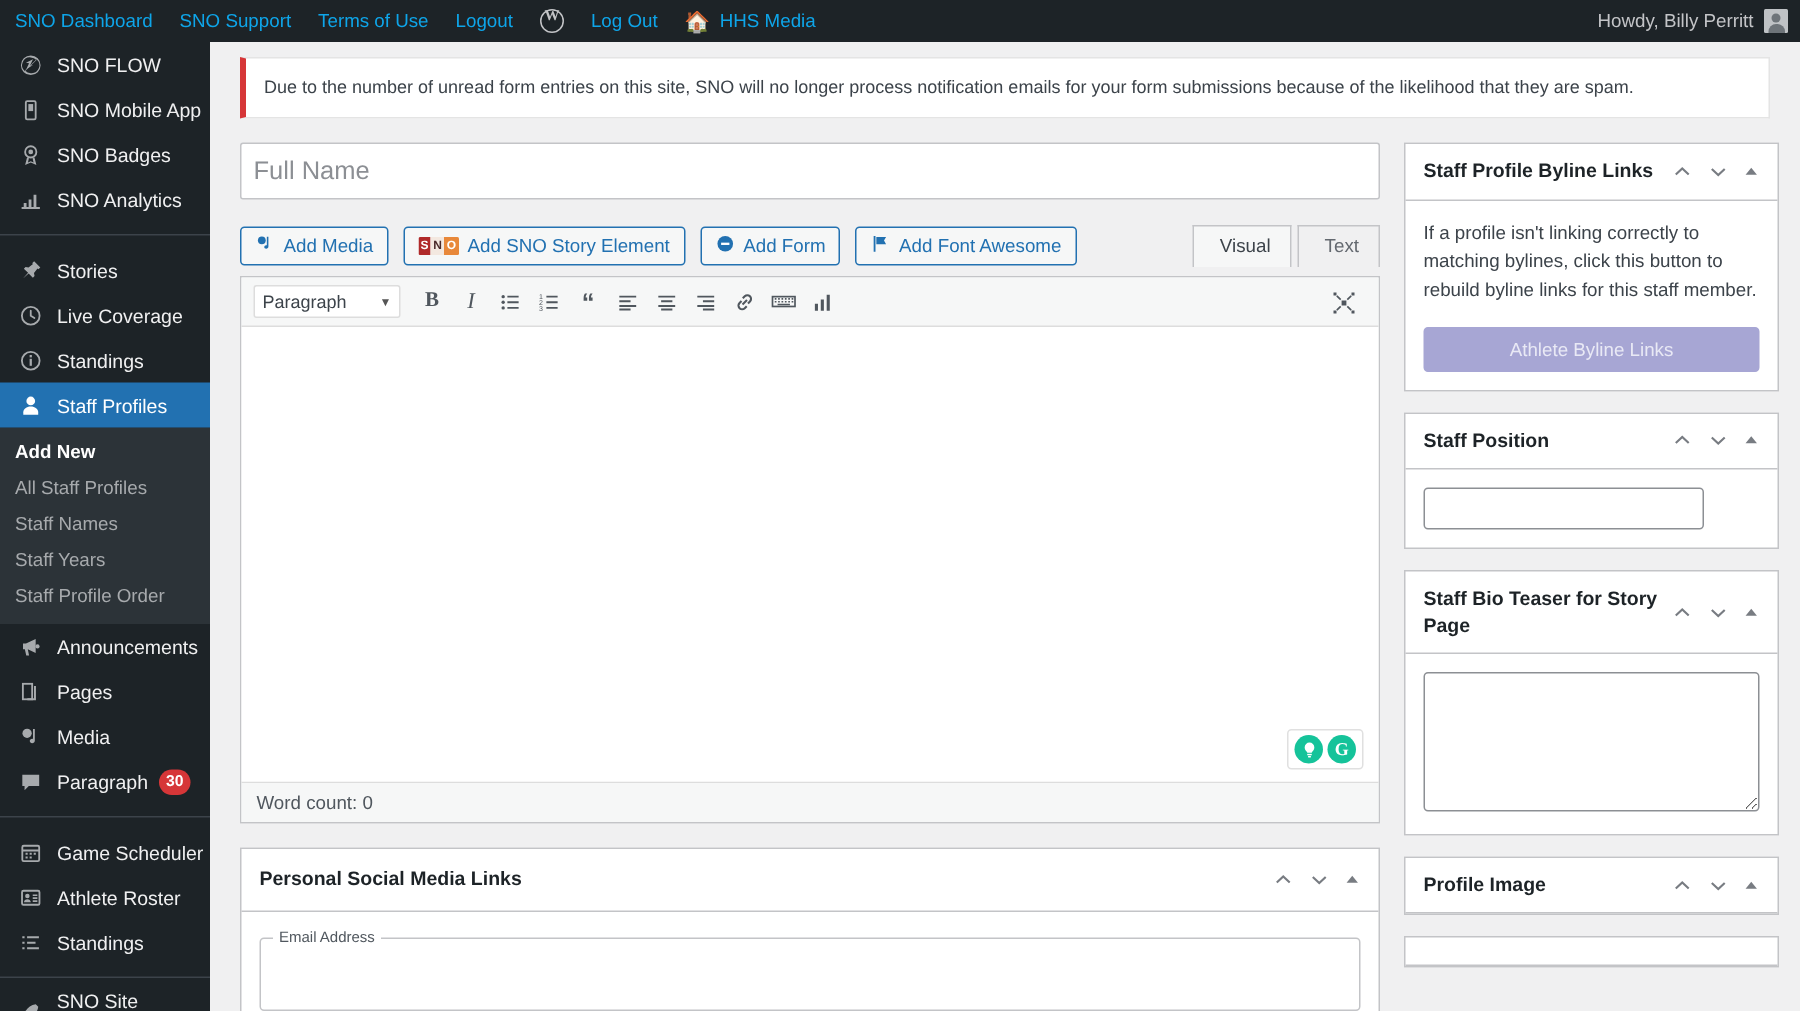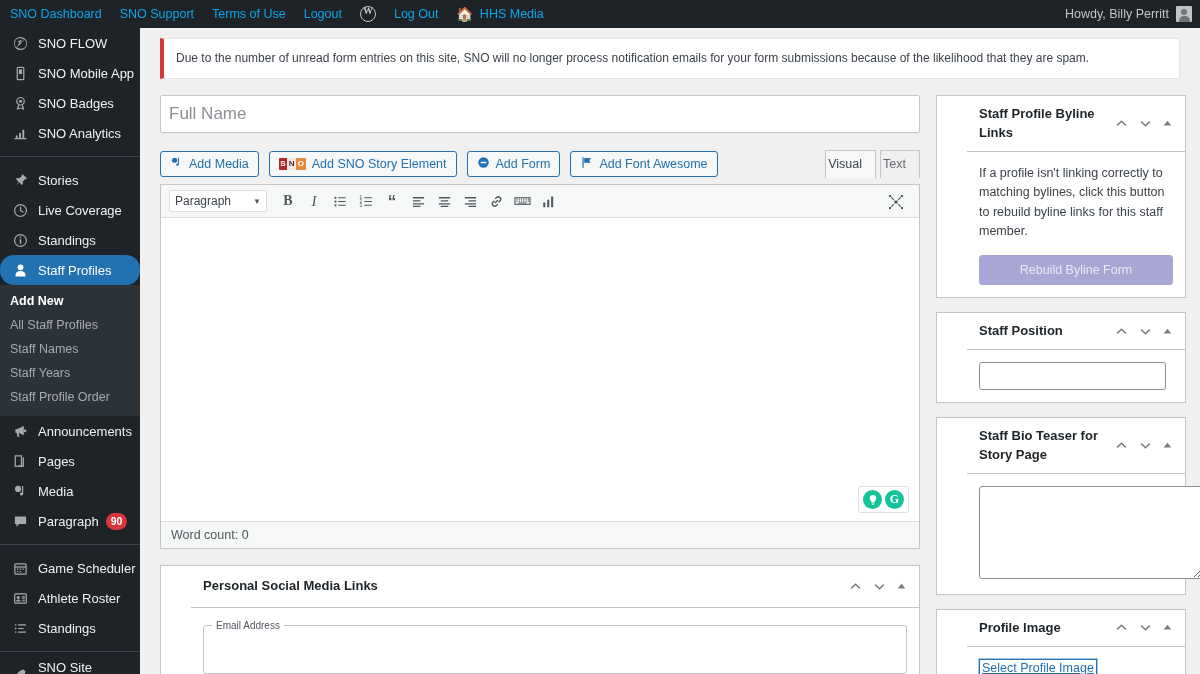--- a/index.html
+++ b/index.html
@@ -70,21 +70,21 @@
     height: 30px; padding-left: 10px;
     color: #f0f0f1; font-size: 13px;
     cursor: pointer; position: relative;
   }
   .menu-item .mi-ico {
     width: 20px; margin-right: 8px;
     display: flex; align-items: center; justify-content: center;
     font-size: 14px; color: #a7aaad; line-height: 1;
   }
   .menu-item.current {
-    background: #2271b1; color: #fff; font-weight: 400; border-radius: 14px;
+    background: #2271b1; color: #fff; font-weight: 400;
   }
   .menu-item.current .mi-ico { color: #fff; }
   .menu-item.current::after {
     content: ""; position: absolute; right: -8px; top: 0;
     width: 0; height: 0;
     border-top: 15px solid transparent;
     border-bottom: 15px solid transparent;
     border-left: 8px solid #2271b1;
   }
   .menu-sep {
@@ -158,21 +158,21 @@
   }
   .sno-logo span { padding: 0 1.5px; }
   .sno-s { background: #b02a2a; color: #fff; }
   .sno-n { background: #f3e8e0; color: #4a2a2a; }
   .sno-o { background: #e8883a; color: #fff; }
 
   .tabs-vt {
     position: absolute; right: 0; bottom: -1px; display: flex; align-items: flex-end;
   }
   .tab-vt {
-    padding: 6px 13px 7px 2px;
+    padding: 6px 13px 7px 17px;
     font-size: 12.5px; color: #646970;
     background: #f0f0f1; border: 1px solid #c3c4c7;
     border-bottom: none; margin-left: 4px; cursor: pointer;
   }
   .tab-vt.active { background: #f6f7f7; color: #3c434a; }
 
   
   .editor {
     margin-top: 7px; background: #fff;
     border: 1px solid #c3c4c7; width: 760px;
@@ -221,21 +221,20 @@
     height: 27px; display: flex; align-items: center;
     padding: 0 10px; background: #f6f7f7;
     border-top: 1px solid #ddd;
     font-size: 12.5px; color: #50575e;
   }
 
   
   .postbox {
     background: #fff; border: 1px solid #c3c4c7;
     margin-bottom: 14px;
-    padding-left: 30px;
   }
   .pb-head {
     display: flex; align-items: center;
     padding: 9px 12px; border-bottom: 1px solid #c3c4c7;
     cursor: pointer;
   }
   .pb-title { font-size: 13px; font-weight: bold; color: #1d2327; flex: 1; line-height: 1.4; }
   .pb-ctrls { display: flex; align-items: center; gap: 9px; color: #787c82; }
   .pb-ctrl { cursor: pointer; display: flex; align-items: center; }
   .pb-body { padding: 12px; }
@@ -430,21 +429,21 @@
     </span>
     <span>Media</span>
   </div>
   <div class="menu-item">
     <span class="mi-ico">
       <svg class="ico-svg" width="15" height="15" viewBox="0 0 16 16">
           <path fill="currentColor" d="M2 2.6h12v8H6.6l-3 3v-3H2z"></path>
         </svg>
     </span>
     <span>Paragraph</span>
-    <span class="badge-count">90</span>
+    <span class="badge-count">30</span>
   </div>
 
   <div class="menu-sep"></div>
 
   <div class="menu-item">
     <span class="mi-ico">
       <svg class="ico-svg" width="15" height="15" viewBox="0 0 16 16">
           <rect x="2" y="3" width="12" height="11" rx="1" fill="none" stroke="currentColor" stroke-width="1.3"></rect>
           <path stroke="currentColor" stroke-width="1.3" d="M2 6.4h12"></path>
           <path fill="currentColor" d="M4.3 8h1.5v1.4H4.3zM7.2 8h1.5v1.4H7.2zM10.1 8h1.5v1.4h-1.5zM4.3 10.6h1.5V12H4.3zM7.2 10.6h1.5V12H7.2z"></path>
@@ -670,21 +669,21 @@
               </span>
             <span class="pb-ctrl">
                 <svg class="chev" width="11" height="11" viewBox="0 0 16 16">
                   <path fill="currentColor" d="M8 4l5.5 7h-11z"></path>
                 </svg>
               </span>
           </span>
         </div>
         <div class="pb-body">
           <p class="side-text">If a profile isn't linking correctly to matching bylines, click this button to rebuild byline links for this staff member.</p>
-          <button class="btn-disabled">Rebuild Byline Form</button>
+          <button class="btn-disabled">Athlete Byline Links</button>
         </div>
       </div>
 
       <div class="postbox">
         <div class="pb-head">
           <span class="pb-title">Staff Position</span>
           <span class="pb-ctrls">
             <span class="pb-ctrl">
                 <svg class="chev" width="15" height="15" viewBox="0 0 16 16">
                   <path fill="none" stroke="currentColor" stroke-width="1.5" d="M3.4 10L8 5.6l4.6 4.4"></path>
@@ -747,23 +746,20 @@
                   <path fill="none" stroke="currentColor" stroke-width="1.5" d="M3.4 6L8 10.4 12.6 6"></path>
                 </svg>
               </span>
             <span class="pb-ctrl">
                 <svg class="chev" width="11" height="11" viewBox="0 0 16 16">
                   <path fill="currentColor" d="M8 4l5.5 7h-11z"></path>
                 </svg>
               </span>
           </span>
         </div>
-        <div class="pb-body">
-          <span class="link-focus">Select Profile Image</span>
-        </div>
       </div>
 
       <div class="postbox">
         <div class="pb-head">
           
           
         </div>
 
       </div>
 

